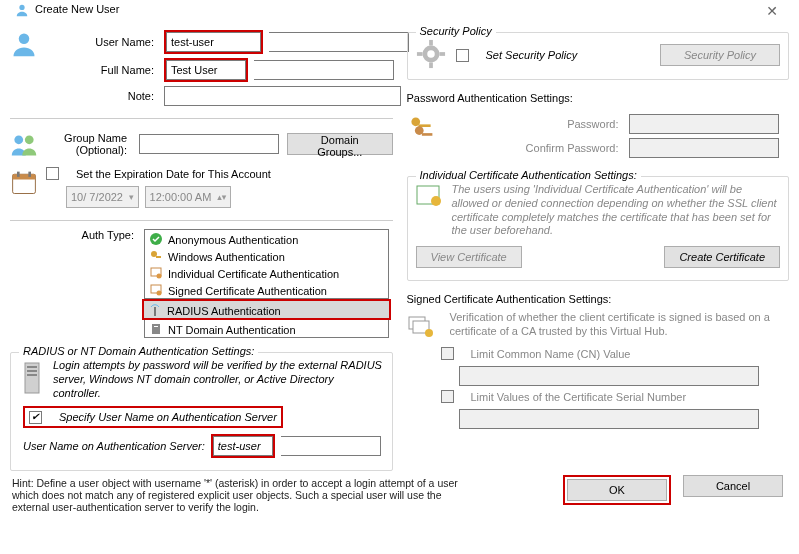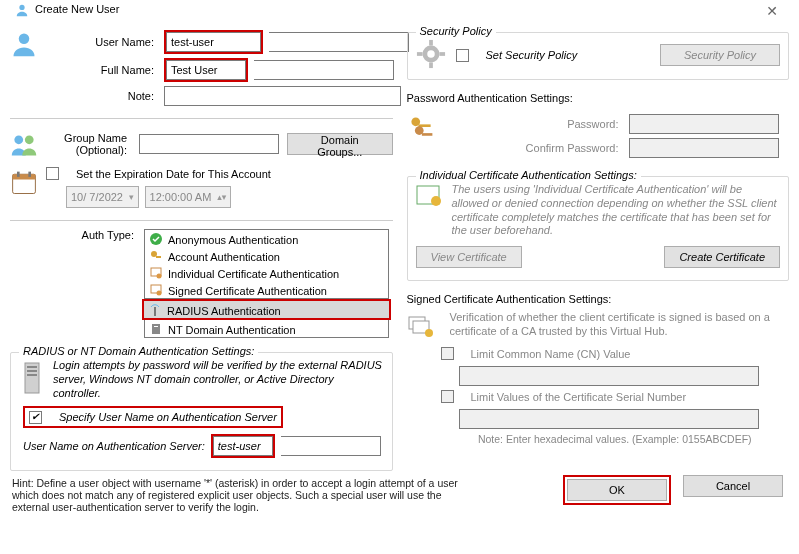--- a/index.html
+++ b/index.html
@@ -143,21 +143,21 @@
               </span>
               <span>Anonymous Authentication</span>
             </div>
           <div class="li">
               <span class="ic">
                 <svg viewBox="0 0 14 14">
                   <circle cx="5" cy="5" r="3" fill="#d9a437"></circle>
                   <rect x="7" y="7" width="5" height="2" fill="#d9a437"></rect>
                 </svg>
               </span>
-              <span>Account Authentication</span>
+              <span>Windows Authentication</span>
             </div>
           <div class="li">
               <span class="ic">
                 <svg viewBox="0 0 14 14">
                   <rect x="2" y="2" width="10" height="8" fill="#fff" stroke="#c98b4a"></rect>
                   <circle cx="10" cy="10" r="2.5" fill="#d94"></circle>
                 </svg>
               </span>
               <span>Individual Certificate Authentication</span>
             </div>
@@ -307,21 +307,20 @@
         <div class="row">
             <input type="text" disabled="" style="width: 300px; margin-left: 18px;">
           </div>
         <label class="chk gray">
             <span class="cb dis"></span>
             <span>Limit Values of the Certificate Serial Number</span>
           </label>
         <div class="row">
             <input type="text" disabled="" style="width: 300px; margin-left: 18px;">
           </div>
-        <div class="sm-note">Note: Enter hexadecimal values. (Example: 0155ABCDEF)</div>
       </div>
     </div>
   </div>
 </div>
 
 <div style="display:flex; align-items:flex-start;">
   <div class="hint">Hint: Define a user object with username '*' (asterisk) in order to accept a login attempt of a user which does not match any of registered explicit user objects. Such a special user will use the external user-authentication server to verify the login.</div>
   <div style="flex:1;"></div>
   <div class="bottom-btns">
     <span class="red-box" style="padding:2px;"><button class="btn" style="width:100px;">OK</button></span>

